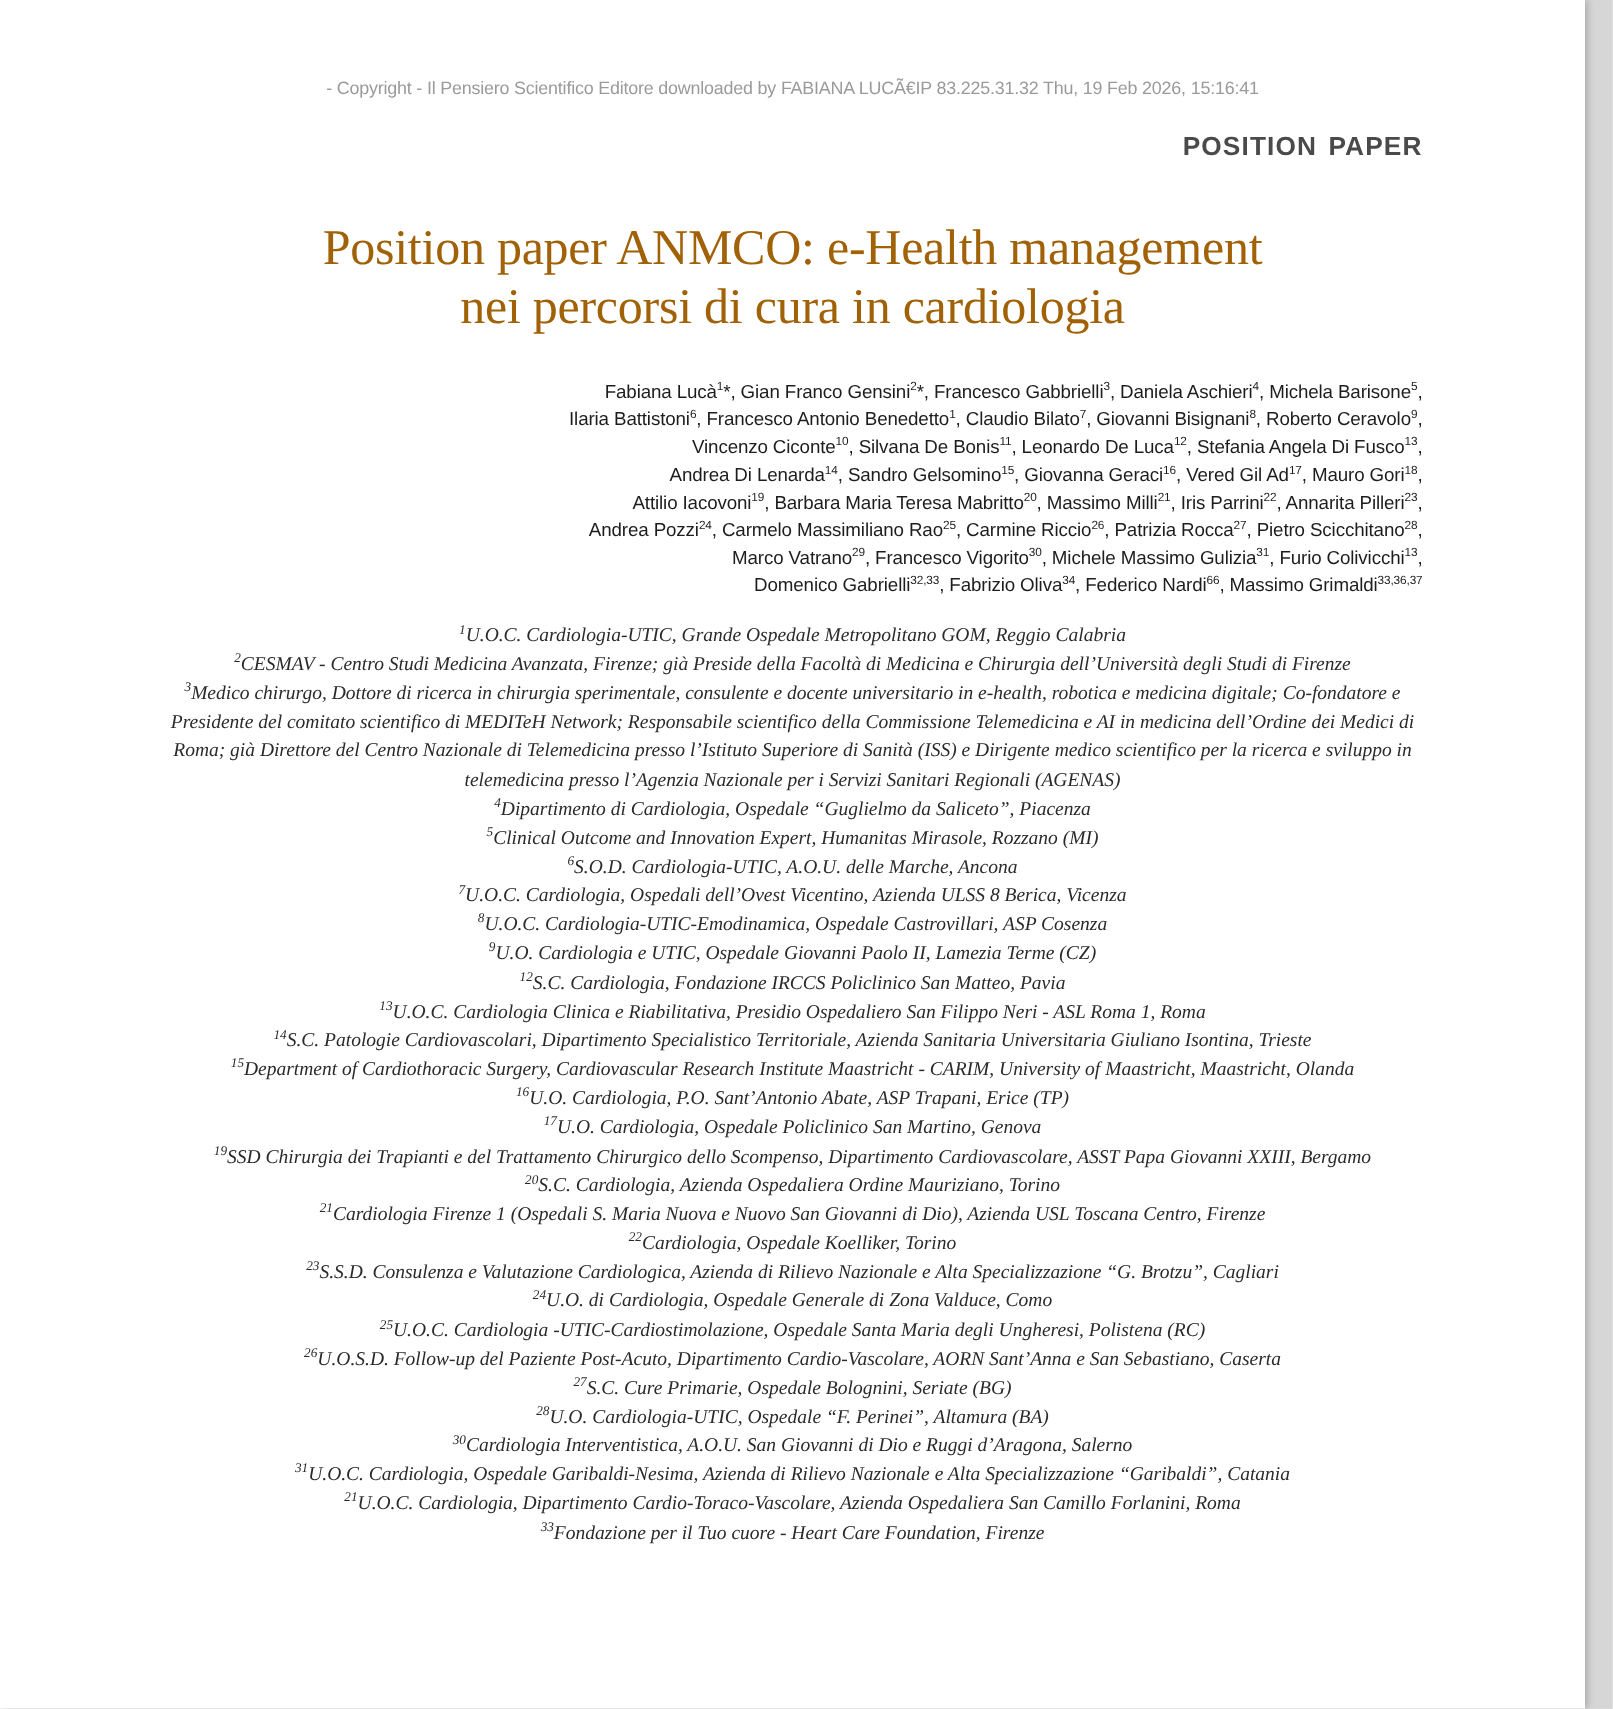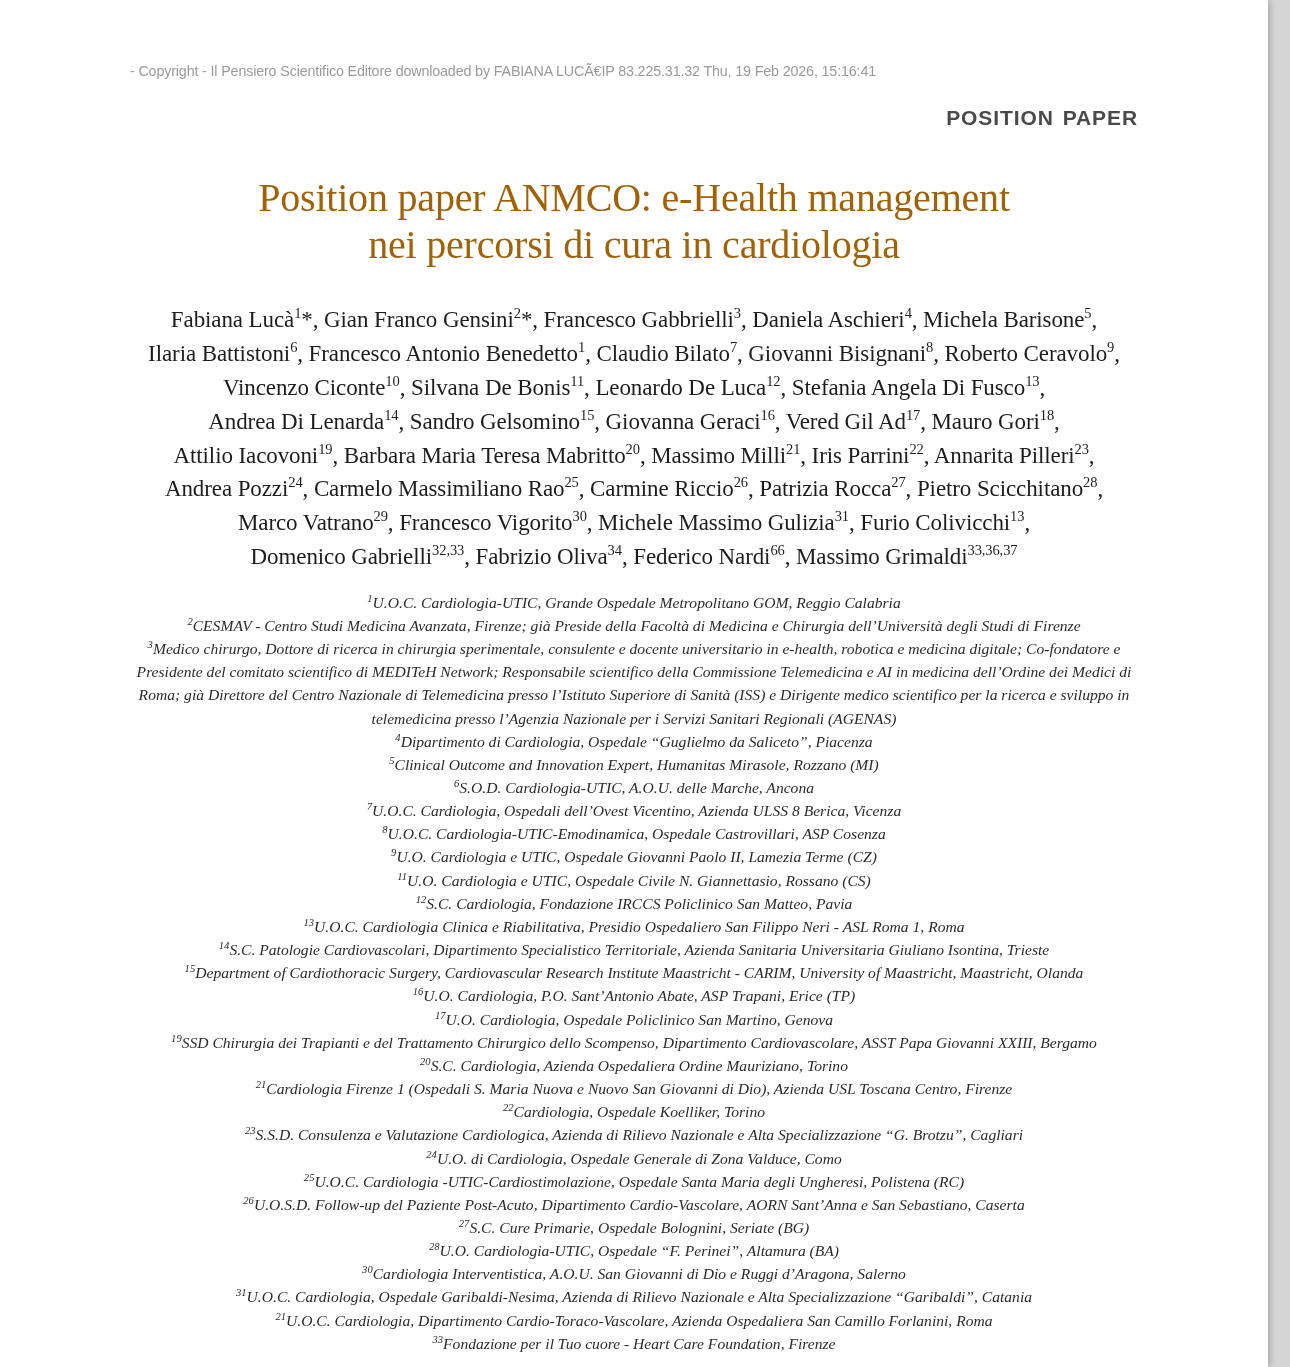--- a/index.html
+++ b/index.html
@@ -25,21 +25,21 @@
     padding: 0;
     overflow: hidden;
   }
 
   .page-inner {
     padding: 0 130px;
   }
 
   
   .stamp {
-    text-align: left;
+    text-align: center;
     font-family: "Liberation Sans", sans-serif;
     font-size: 14.3px;
     color: #9a9a9a;
     letter-spacing: -0.15px;
     padding-top: 63px;
     white-space: nowrap;
     user-select: none;
   }
 
   
@@ -63,23 +63,23 @@
     line-height: 1.18;
     font-weight: normal;
     margin: 0;
     padding-top: 44px;
     letter-spacing: -0.2px;
   }
   .title .line { display: block; }
 
   
   .authors {
-    text-align: center;
-    font-family: Liberation Serif, serif;
-    font-size: 23px;
+    text-align: right;
+    font-family: Liberation Sans, sans-serif;
+    font-size: 15px;
     line-height: 1.47;
     color: #1d1d1d;
     padding-top: 35px;
     letter-spacing: -0.1px;
   }
   .authors .aline { display: block; white-space: nowrap; }
   .authors sup {
     font-size: 0.63em;
     vertical-align: super;
     line-height: 0;
@@ -137,21 +137,20 @@
     <div class="affils" id="affiliation-list">
         <span class="affil"><sup>1</sup>U.O.C. Cardiologia-UTIC, Grande Ospedale Metropolitano GOM, Reggio Calabria</span>
         <span class="affil"><sup>2</sup>CESMAV - Centro Studi Medicina Avanzata, Firenze; già Preside della Facoltà di Medicina e Chirurgia dell’Università degli Studi di Firenze</span>
         <span class="affil"><sup>3</sup>Medico chirurgo, Dottore di ricerca in chirurgia sperimentale, consulente e docente universitario in e-health, robotica e medicina digitale; Co-fondatore e Presidente del comitato scientifico di MEDITeH Network; Responsabile scientifico della Commissione Telemedicina e AI in medicina dell’Ordine dei Medici di Roma; già Direttore del Centro Nazionale di Telemedicina presso l’Istituto Superiore di Sanità (ISS) e Dirigente medico scientifico per la ricerca e sviluppo in telemedicina presso l’Agenzia Nazionale per i Servizi Sanitari Regionali (AGENAS)</span>
         <span class="affil"><sup>4</sup>Dipartimento di Cardiologia, Ospedale “Guglielmo da Saliceto”, Piacenza</span>
         <span class="affil"><sup>5</sup>Clinical Outcome and Innovation Expert, Humanitas Mirasole, Rozzano (MI)</span>
         <span class="affil"><sup>6</sup>S.O.D. Cardiologia-UTIC, A.O.U. delle Marche, Ancona</span>
         <span class="affil"><sup>7</sup>U.O.C. Cardiologia, Ospedali dell’Ovest Vicentino, Azienda ULSS 8 Berica, Vicenza</span>
         <span class="affil"><sup>8</sup>U.O.C. Cardiologia-UTIC-Emodinamica, Ospedale Castrovillari, ASP Cosenza</span>
         <span class="affil"><sup>9</sup>U.O. Cardiologia e UTIC, Ospedale Giovanni Paolo II, Lamezia Terme (CZ)</span>
-        <span class="affil"><sup>11</sup>U.O. Cardiologia e UTIC, Ospedale Civile N. Giannettasio, Rossano (CS)</span>
         <span class="affil"><sup>12</sup>S.C. Cardiologia, Fondazione IRCCS Policlinico San Matteo, Pavia</span>
         <span class="affil"><sup>13</sup>U.O.C. Cardiologia Clinica e Riabilitativa, Presidio Ospedaliero San Filippo Neri - ASL Roma 1, Roma</span>
         <span class="affil"><sup>14</sup>S.C. Patologie Cardiovascolari, Dipartimento Specialistico Territoriale, Azienda Sanitaria Universitaria Giuliano Isontina, Trieste</span>
         <span class="affil"><sup>15</sup>Department of Cardiothoracic Surgery, Cardiovascular Research Institute Maastricht - CARIM, University of Maastricht, Maastricht, Olanda</span>
         <span class="affil"><sup>16</sup>U.O. Cardiologia, P.O. Sant’Antonio Abate, ASP Trapani, Erice (TP)</span>
         <span class="affil"><sup>17</sup>U.O. Cardiologia, Ospedale Policlinico San Martino, Genova</span>
         <span class="affil"><sup>19</sup>SSD Chirurgia dei Trapianti e del Trattamento Chirurgico dello Scompenso, Dipartimento Cardiovascolare, ASST Papa Giovanni XXIII, Bergamo</span>
         <span class="affil"><sup>20</sup>S.C. Cardiologia, Azienda Ospedaliera Ordine Mauriziano, Torino</span>
         <span class="affil"><sup>21</sup>Cardiologia Firenze 1 (Ospedali S. Maria Nuova e Nuovo San Giovanni di Dio), Azienda USL Toscana Centro, Firenze</span>
         <span class="affil"><sup>22</sup>Cardiologia, Ospedale Koelliker, Torino</span>

